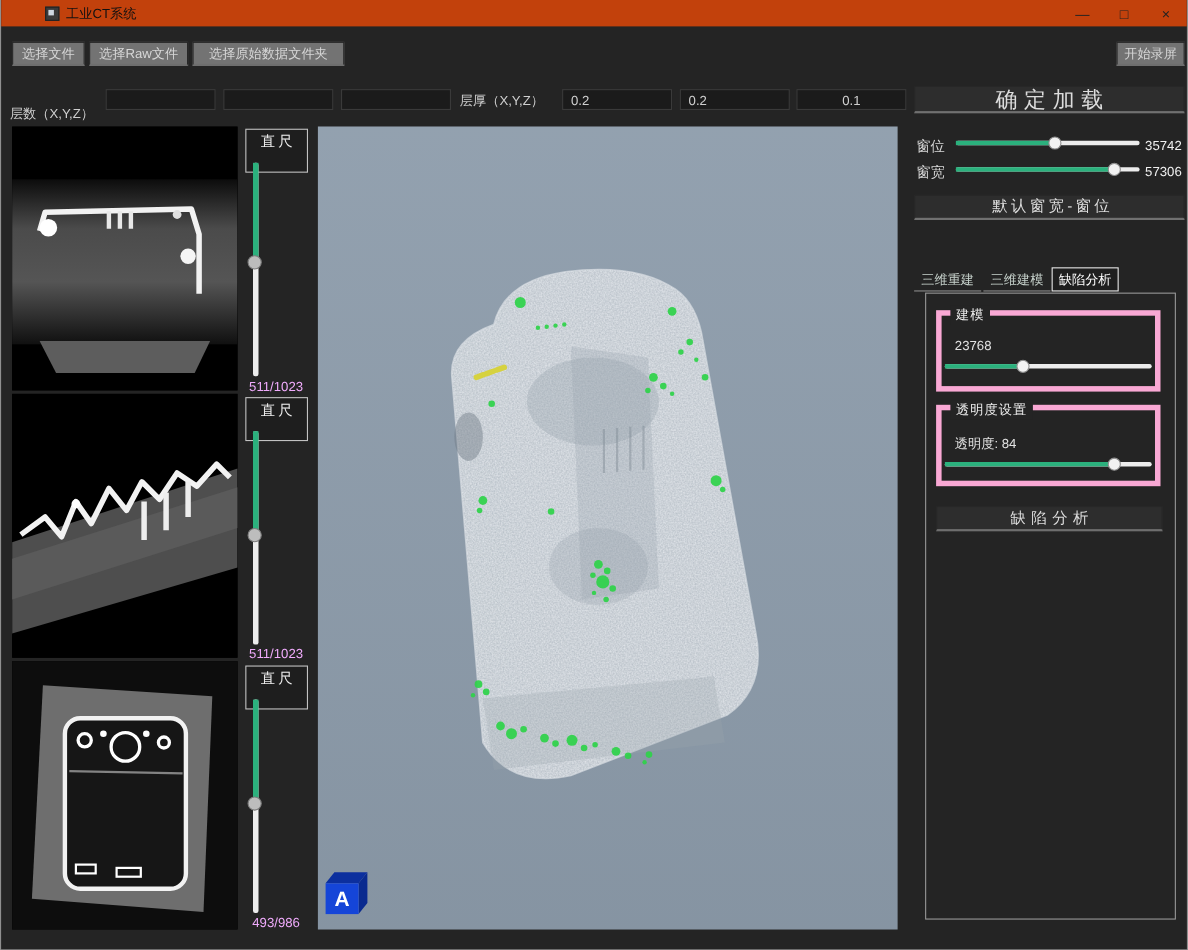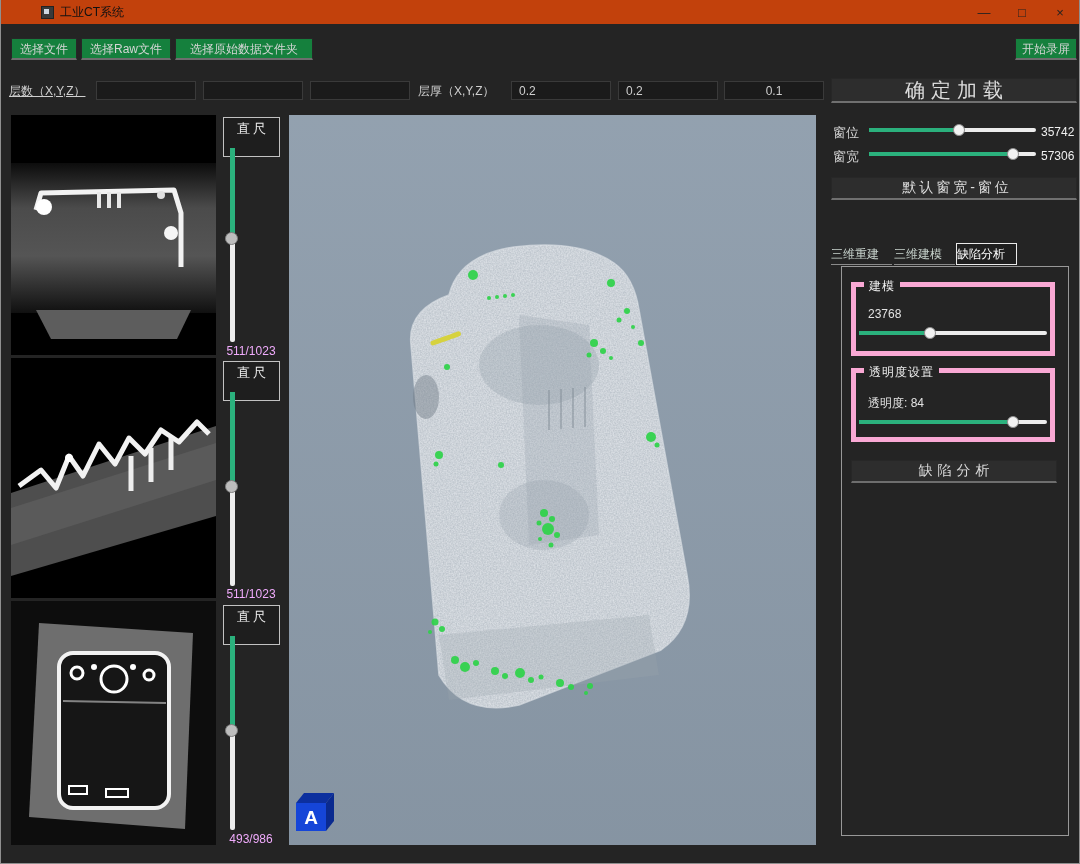--- a/index.html
+++ b/index.html
@@ -6,21 +6,21 @@
   *{box-sizing:border-box;font-family:"Liberation Sans","DejaVu Sans",sans-serif;}
   .window{position:relative;width:1080px;height:864px;background:#242424;overflow:hidden;border:1px solid #8f8f8f;border-top:none;}
   
   .titlebar{position:absolute;left:0;top:0;width:100%;height:24px;background:#c2410c;display:flex;align-items:center;padding-left:32px;}
   .app-icon{width:13px;height:13px;margin:0 6px 0 8px;background:#3a3a3a;border:1px solid #222;position:relative;}
   .app-icon::after{content:"";position:absolute;left:2px;top:2px;width:5px;height:5px;background:#cfd8e2;}
   .title-text{font-size:12px;color:#111;}
   .win-controls{margin-left:auto;display:flex;height:100%;}
   .win-btn{width:38px;height:100%;display:flex;align-items:center;justify-content:center;font-size:13px;color:#222;cursor:default;}
   
-  .tbtn{position:absolute;height:22px;background:#15803d;color:#d6d6d6;font-size:12px;text-align:center;line-height:20px;border:1px solid #272727;border-bottom:2px solid #6e6e6e;cursor:default;}
+  .tbtn{position:absolute;height:22px;background:#737373;color:#d6d6d6;font-size:12px;text-align:center;line-height:20px;border:1px solid #272727;border-bottom:2px solid #6e6e6e;cursor:default;}
   
   .plabel{position:absolute;color:#cfcfcf;font-size:12px;line-height:19px;}
   .field{position:absolute;height:19px;background:#1b1b1b;border:1px solid #3a3a3a;color:#cfcfcf;font-size:12px;padding:0 7px;width:100px;}
   .big-btn{position:absolute;background:#2d2d2d;color:#dcdcdc;font-size:20px;letter-spacing:6px;text-align:center;border:1px solid #272727;border-bottom:2px solid #707070;display:flex;align-items:center;justify-content:center;padding-left:6px;cursor:default;}
   
   .slice{position:absolute;left:10px;width:205px;background:#000;}
   .slice svg{display:block;}
   .ruler-box{position:absolute;left:222px;width:57px;height:40px;border:1px solid #c2c2c2;background:#1e1e1e;color:#eeeeee;font-size:13px;letter-spacing:3px;text-align:center;line-height:22px;padding-left:3px;}
   .vslider{position:absolute;left:223px;width:17px;}
   .vtrack{position:absolute;left:6px;top:0;bottom:0;width:5px;background:#ededed;border-radius:2px;}
@@ -30,21 +30,21 @@
   
   .viewport{position:absolute;left:288px;top:115px;width:527px;height:730px;background:linear-gradient(180deg,rgba(255,255,255,.05),rgba(0,0,0,.05)),var(--view-bg);}
   
   .rlabel{position:absolute;color:#d6d6d6;font-size:13px;}
   .rvalue{position:absolute;color:#f0f0f0;font-size:12px;}
   .hslider{position:absolute;height:14px;}
   .htrack{position:absolute;left:0;right:0;top:5px;height:4px;background:#ececec;border-radius:2px;}
   .hfill{height:100%;background:var(--accent);}
   .hhandle{position:absolute;top:1px;width:12px;height:12px;border-radius:50%;background:#f2f2f2;border:1px solid #8e8e8e;margin-left:-6px;}
   
-  .tab{position:absolute;height:21px;font-size:12px;color:#c7d2cc;text-align:left;line-height:20px;border-bottom:1px solid #8a8a8a;cursor:default;}
+  .tab{position:absolute;height:21px;font-size:12px;color:#c7d2cc;text-align:center;line-height:20px;border-bottom:1px solid #8a8a8a;cursor:default;}
   .tab.active{color:#ffffff;border:1px solid #e9e9e9;background:#1f1f1f;}
   .frame{position:absolute;border:1px solid #989898;}
   .groupbox{position:absolute;border:5px solid #f9a8d4;}
   .group-title{position:absolute;top:-9px;left:8px;background:#242424;padding:0 5px;font-size:12px;color:#eeeeee;letter-spacing:1px;}
   .group-text{position:absolute;color:#e2e2e2;font-size:12px;}
   .mid-btn{position:absolute;background:#2d2d2d;color:#dcdcdc;font-size:14px;letter-spacing:5px;text-align:center;border:1px solid #272727;border-bottom:2px solid #6e6e6e;display:flex;align-items:center;justify-content:center;padding-left:5px;cursor:default;}
 </style>
 </head>
 <body>
 
@@ -58,21 +58,21 @@
       <span class="win-btn">□</span>
       <span class="win-btn">×</span>
     </div>
   </div>
 
   <div class="tbtn" style="left:10px;top:38px;width:66px;">选择文件</div>
   <div class="tbtn" style="left:80px;top:38px;width:90px;">选择Raw文件</div>
   <div class="tbtn" style="left:174px;top:38px;width:138px;">选择原始数据文件夹</div>
   <div class="tbtn" style="left:1014px;top:38px;width:62px;">开始录屏</div>
 
-  <div class="plabel" style="left:8px;top:82px;text-decoration:underline;">层数（X,Y,Z）</div>
+  <div class="plabel" style="left:8px;top:94px;">层数（X,Y,Z）</div>
   <input class="field" style="left: 95px; top: 81px;" value="">
   <input class="field" style="left: 202px; top: 81px;" value="">
   <input class="field" style="left: 309px; top: 81px;" value="">
   <div class="plabel" style="left:417px;top:82px;">层厚（X,Y,Z）</div>
   <input class="field" style="left: 510px; top: 81px;" value="0.2">
   <input class="field" style="left: 617px; top: 81px;" value="0.2">
   <input class="field" style="left: 723px; top: 81px; text-align: center;" value="0.1">
   <div class="big-btn" style="left:830px;top:78px;width:246px;height:25px;">确定加载</div>
 
   <div class="slice" style="top:115px;height:240px;">

